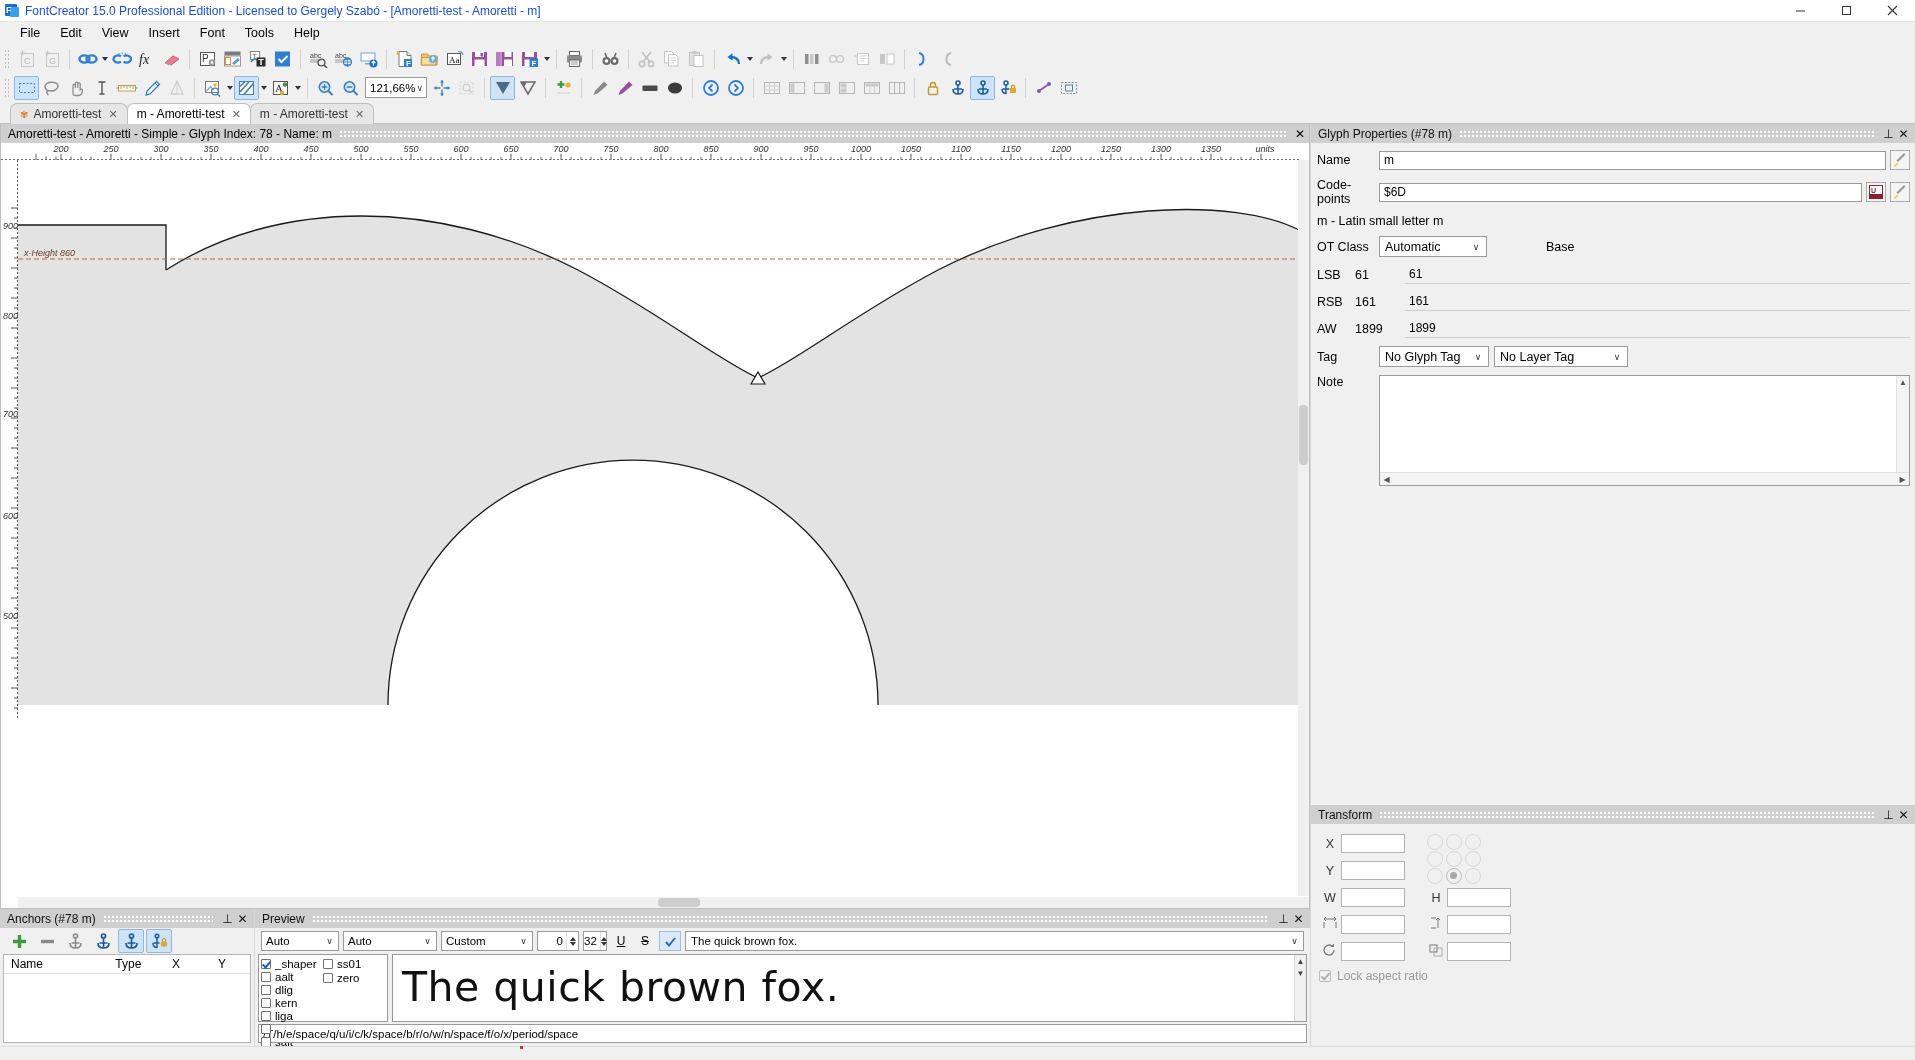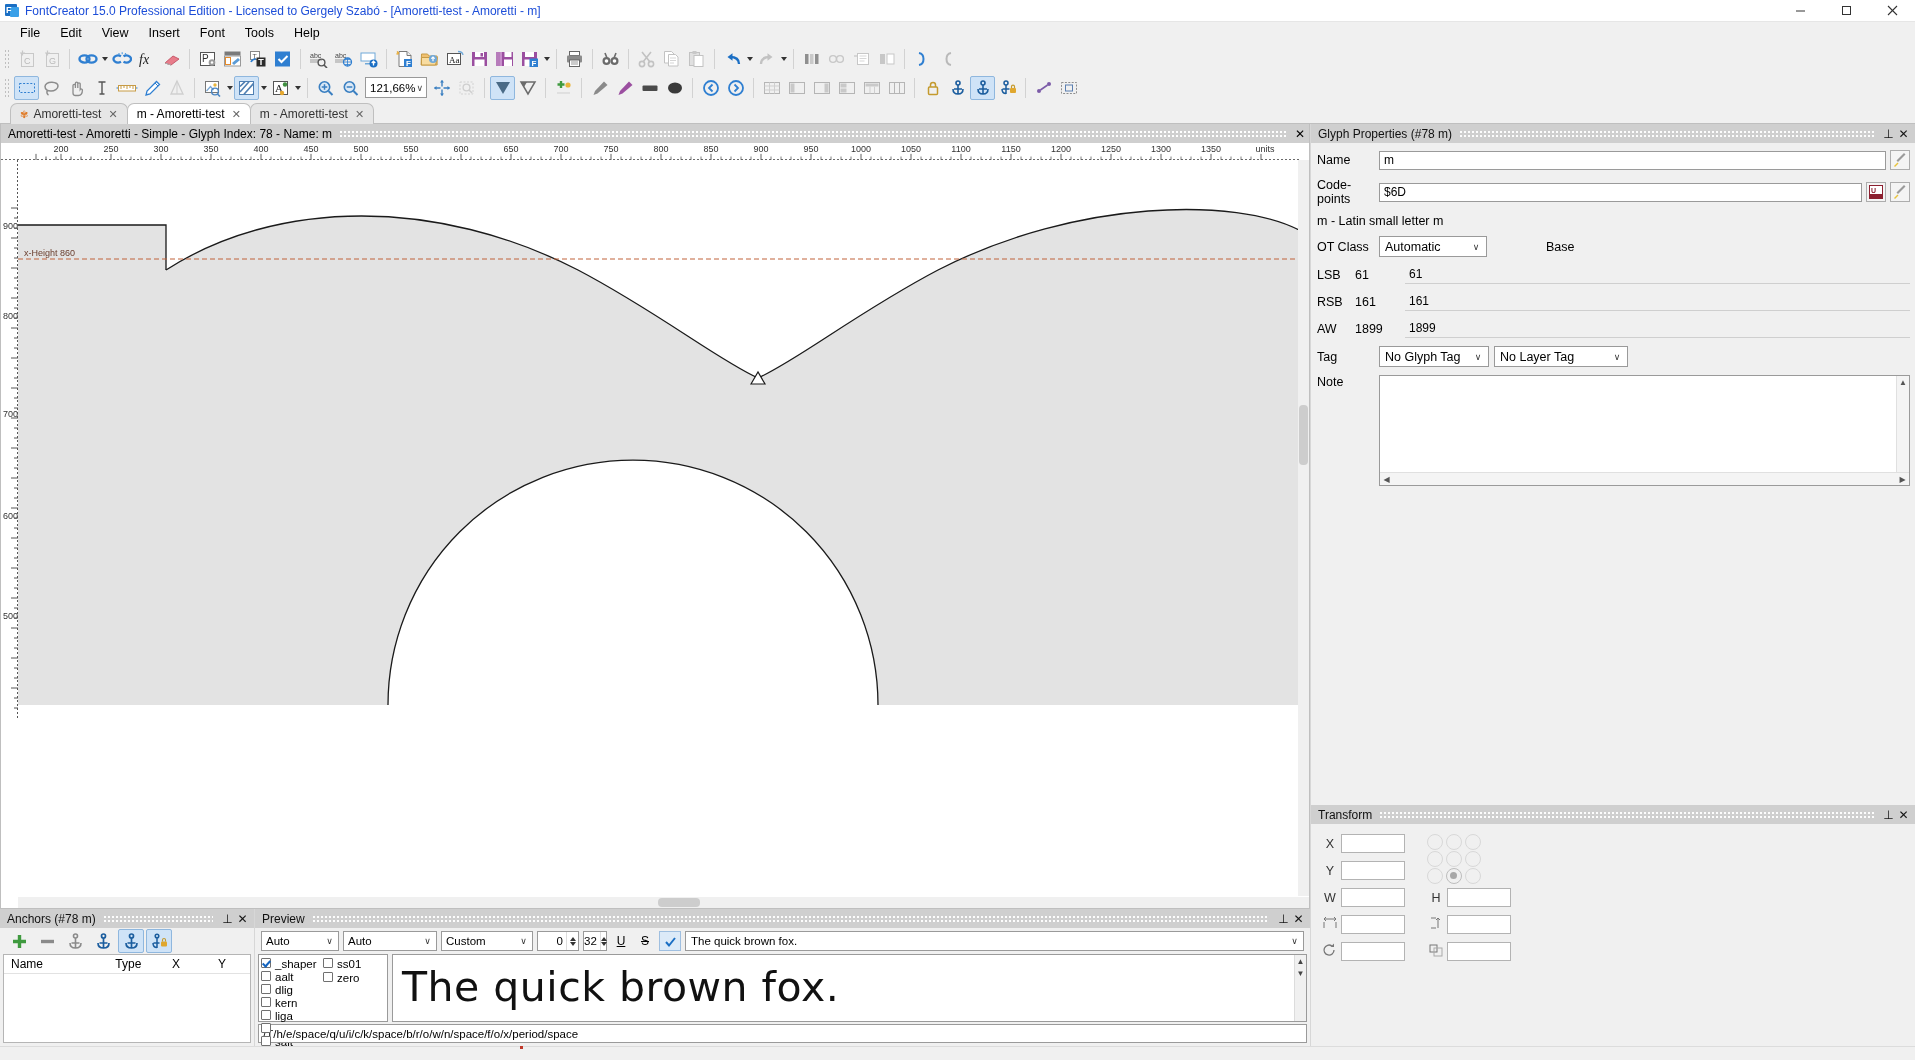--- a/index.html
+++ b/index.html
@@ -67,21 +67,21 @@
   .pcap { height:19px; background:#cfcfcf; display:flex; align-items:center; padding:0 4px 0 7px; font-size:12px; color:#111; flex:none; }
   .pcap .dots { flex:1 1 auto; height:7px; margin:0 7px;
      background-image: radial-gradient(#ffffff 40%, transparent 41%);
      background-size:4px 4px; opacity:.95; }
   .pcap .ico { width:15px; text-align:center; font-size:12px; color:#111; }
 
   
   .editorwrap { flex:1 1 auto; display:flex; flex-direction:column; min-height:0; background:#fff; border:1px solid #bfbfbf; border-top:none; margin:0; }
   .ed-title { height:19px; background:#cfcfcf; display:flex; align-items:center; padding:0 4px 0 7px; font-size:12px; flex:none;}
   .ed-title .dots { flex:1 1 auto; height:7px; margin:0 7px; background-image: radial-gradient(#fff 40%, transparent 41%); background-size:4px 4px;}
-  .ed-body { flex:1 1 auto; position:relative; min-height:0; background:#fff; overflow:hidden; }
+  .ed-body { flex:1 1 auto; position:relative; min-height:0; background:#fff; overflow:hidden;font-style:italic; }
   .hruler { position:absolute; left:0; right:0; top:0; height:17px; background:#fff; font-size:9px; color:#333; }
   .hruler .lbl { position:absolute; top:1px; transform:translateX(-50%); }
   .hruler .tickline { position:absolute; left:0; right:0; bottom:0; height:7px; }
   .vruler { position:absolute; left:0; top:17px; bottom:0; width:17px; background:#fff; font-size:9px; color:#333; }
   .vruler .lbl { position:absolute; left:2px; width:11px; text-align:center; line-height:8px; }
   .canvas { position:absolute; left:17px; top:17px; right:0; bottom:0; overflow:hidden; background:#fff; }
   .canvas svg { display:block; }
   .vscroll { position:absolute; right:0; top:17px; bottom:12px; width:11px; background:#f0f0f0; }
   .vscroll .thumb { position:absolute; left:1px; width:9px; background:#cdcdcd; border-radius:4px; }
   .hscroll { position:absolute; left:17px; right:0; bottom:0; height:11px; background:#f0f0f0; }
@@ -108,21 +108,21 @@
   .spin .arrows i { width:0;height:0;border-left:3px solid transparent;border-right:3px solid transparent; }
   .spin .arrows i.up { border-bottom:4px solid #333; }
   .spin .arrows i.dn { border-top:4px solid #333; }
   .tinybtn { width:20px; height:20px; border:1px solid transparent; display:flex; align-items:center; justify-content:center; font-size:12px; }
   .chkbtn { width:22px; height:20px; display:flex; align-items:center; justify-content:center; border:1px solid #9fbfe0; background:#dceaf8; }
   .pv-text { flex:1 1 auto; height:20px; border:1px solid #9a9a9a; background:#fff; display:flex; align-items:center; justify-content:space-between; padding:0 2px 0 5px; font-size:11.5px; min-width:0; }
   .pv-text .ar { width:13px; text-align:center; font-size:9px; color:#333; }
   .pv-main { flex:1 1 auto; display:flex; min-height:0; padding:0 3px; gap:4px;}
   .feats { width:130px; flex:none; border:1px solid #9a9a9a; background:#fff; display:flex; padding:3px 2px; font-size:11.5px; }
   .featcol { flex:1 1 0; display:flex; flex-direction:column; gap:1px; }
-  .featitem { display:flex; align-items:flex-start; gap:4px; height:12.5px; }
+  .featitem { display:flex; align-items:center; gap:4px; height:12.5px; }
   .cb { width:10px; height:10px; border:1px solid #707070; background:#fff; flex:none; position:relative; border-radius:1px;}
   .cb.on { background:#fff; }
   .cb.on::after { content:""; position:absolute; left:2px; top:0px; width:3px; height:6px; border:solid #1565c0; border-width:0 2px 2px 0; transform:rotate(42deg); }
   .pv-canvas { flex:1 1 auto; border:1px solid #9a9a9a; background:#fff; position:relative; min-width:0; overflow:hidden; }
   .pv-sample { font-family:"DejaVu Sans", sans-serif; font-size:41px; padding:8px 0 0 9px; letter-spacing:.5px; color:#111; white-space:nowrap;}
   .pv-scroll { position:absolute; right:0; top:0; bottom:0; width:12px; background:#f0f0f0; border-left:1px solid #dcdcdc; }
   .pv-scroll .ar { height:12px; display:flex; align-items:center; justify-content:center; font-size:8px; color:#444; }
   .pv-status { height:19px; margin:2px 3px 3px 3px; border:1px solid #9a9a9a; background:#fff; display:flex; align-items:center; padding-left:4px; font-size:11.5px; flex:none;}
 
   
@@ -1339,20 +1339,24 @@
             <div class="tfinp"></div>
             <div class="tflab" style="margin-left:20px">
               <svg width="16" height="14" viewBox="0 0 16 14">
                   <rect x="2" y="2" width="7" height="7" fill="none" stroke="#777"></rect>
                   <rect x="6" y="5" width="8" height="8" fill="none" stroke="#aaa"></rect>
                 </svg>
             </div>
             <div class="tfinp"></div>
           </div>
 
+          <div class="lockrow">
+            <span class="lockcb"></span>
+            <span>Lock aspect ratio</span>
+          </div>
         </div>
       </div>
     </div>
   </div>
 
   <div class="statusbar">
     <span class="redmark"></span>
   </div>
 </div>
 

